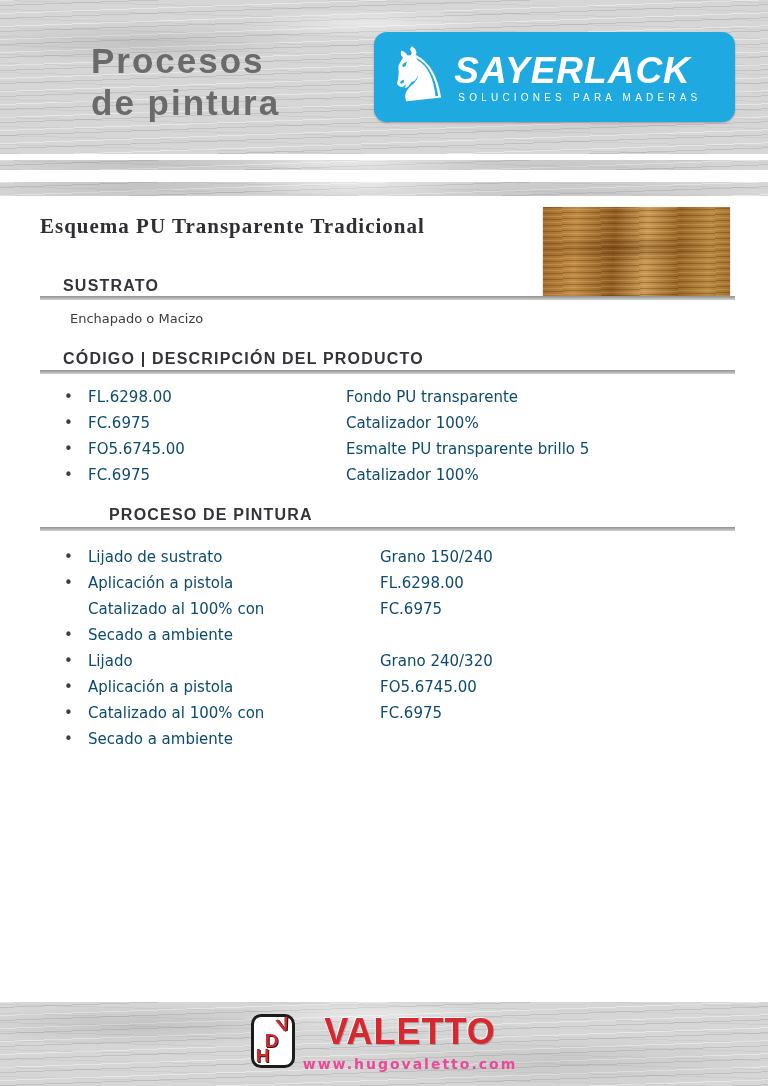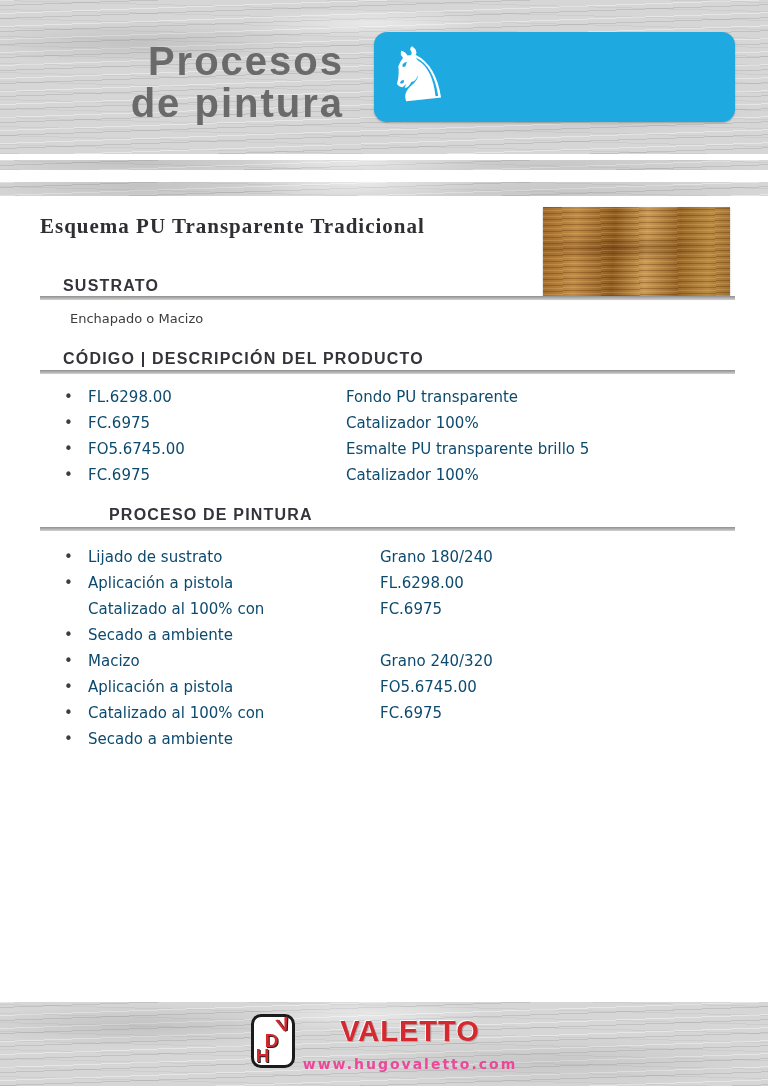--- a/index.html
+++ b/index.html
@@ -24,24 +24,24 @@
       repeating-linear-gradient(1.5deg, rgba(150,150,150,.14) 0 1px, transparent 1px 9px);
   }
 
   .header-band { position:absolute; left:0; top:0; width:768px; height:154px; }
   .strip-1 { position:absolute; left:0; top:160px; width:768px; height:10px; }
   .strip-2 { position:absolute; left:0; top:182px; width:768px; height:14px; }
   .footer-band { position:absolute; left:0; top:1002px; width:768px; height:84px; }
 
   
   .header-title {
-    position:absolute; left:80px; top:40px; width:264px;
-    text-align:right; color:#6a6a6a;
+    position:absolute; left:91px; top:40px; width:264px;
+    text-align:left; color:#6a6a6a;
     font-family:"Liberation Sans",sans-serif;
-    font-weight:bold; font-size:40px; line-height:42px; letter-spacing:2px;
+    font-weight:bold; font-size:35px; line-height:42px; letter-spacing:2px;
   }
 
   .sayerlack-logo {
     position:absolute; left:374px; top:32px; width:361px; height:90px;
     border-radius:13px; display:flex; align-items:center;
     box-shadow:0 1px 2px rgba(0,0,0,.25);
   }
   .horse {
     color:#ffffff; font-size:74px; line-height:74px;
     margin:0 0 6px 10px; transform:rotate(-6deg);
@@ -125,41 +125,45 @@
     font-family:"Liberation Sans",sans-serif; font-weight:bold; font-size:19px;
     color:#d7282f; text-shadow:1px 1px 0 #222222;
   }
   .bl-v { top:-3px; right:2px; transform:rotate(-18deg); }
   .bl-d { top:13px; left:11px; }
   .bl-h { bottom:-2px; left:2px; }
 
   .valetto-text { display:flex; flex-direction:column; align-items:center; }
   .valetto-wordmark {
     font-family:"Liberation Sans",sans-serif; font-weight:bold;
-    font-size:29px; line-height:43px; letter-spacing:1px; color:#d7282f;
+    font-size:36px; line-height:43px; letter-spacing:1px; color:#d7282f;
     text-shadow:-1px -1px 0 rgba(255,255,255,.85), 1px 1px 0 rgba(90,90,90,.35);
     text-align:center;
   }
   .valetto-website {
     font-family:"DejaVu Sans",sans-serif; font-weight:bold;
     font-size:14px; letter-spacing:2px; color:#ec4899; margin-top:3px;
   }
 </style>
 </head>
 <body>
 
 <div class="page">
 
   <div class="header-band wood">
     <div class="header-title">
       <div>Procesos</div>
       <div>de pintura</div>
     </div>
     <div class="sayerlack-logo" style="background:#1FA9E1;">
       <div class="horse">♞</div>
+      <div class="sl-text">
+        <div class="sl-brand">SAYERLACK</div>
+        <div class="sl-tagline">SOLUCIONES PARA MADERAS</div>
+      </div>
     </div>
   </div>
   <div class="strip-1 wood"></div>
   <div class="strip-2 wood"></div>
 
   <div class="doc-title">Esquema PU Transparente Tradicional</div>
   <div class="wood-swatch"></div>
 
   <div class="section-heading h-sustrato">SUSTRATO</div>
   <div class="rule r-sustrato"></div>
@@ -193,40 +197,40 @@
     </div>
 
   <div class="section-heading h-proceso">PROCESO DE PINTURA</div>
   <div class="rule r-proceso"></div>
 
   <div class="list process-list">
 
   <div class="row">
         <span class="marker"></span>
         <span class="col-label">Lijado de sustrato</span>
-        <span class="col-value">Grano 180/240</span>
+        <span class="col-value">Grano 150/240</span>
       </div>
       <div class="row">
         <span class="marker"></span>
         <span class="col-label">Aplicación a pistola</span>
         <span class="col-value">FL.6298.00</span>
       </div>
       <div class="row no-bullet">
         <span class="marker"></span>
         <span class="col-label">Catalizado al 100% con</span>
         <span class="col-value">FC.6975</span>
       </div>
       <div class="row">
         <span class="marker"></span>
         <span class="col-label">Secado a ambiente</span>
         <span class="col-value"></span>
       </div>
       <div class="row">
         <span class="marker"></span>
-        <span class="col-label">Macizo</span>
+        <span class="col-label">Lijado</span>
         <span class="col-value">Grano 240/320</span>
       </div>
       <div class="row">
         <span class="marker"></span>
         <span class="col-label">Aplicación a pistola</span>
         <span class="col-value">FO5.6745.00</span>
       </div>
       <div class="row">
         <span class="marker"></span>
         <span class="col-label">Catalizado al 100% con</span>

